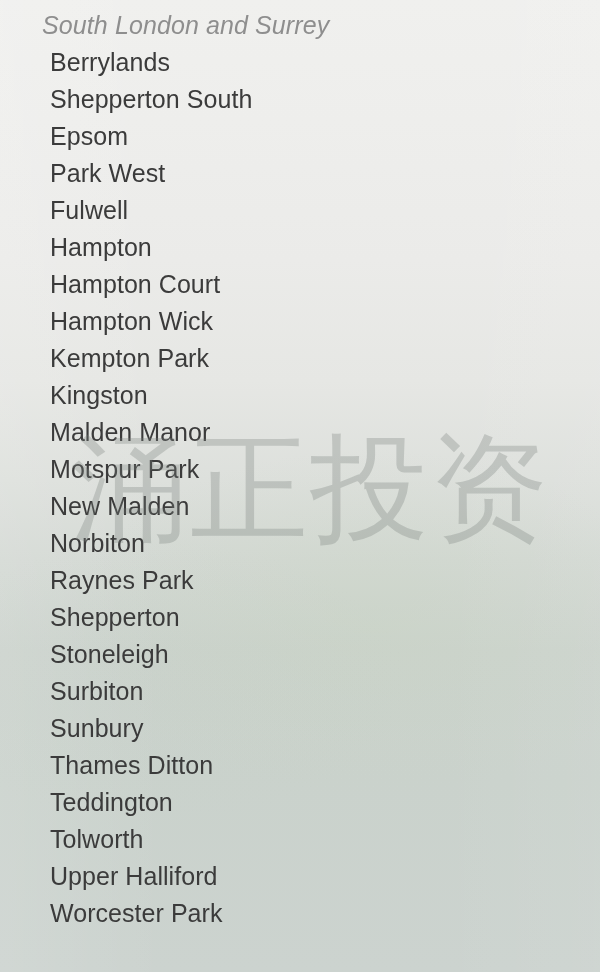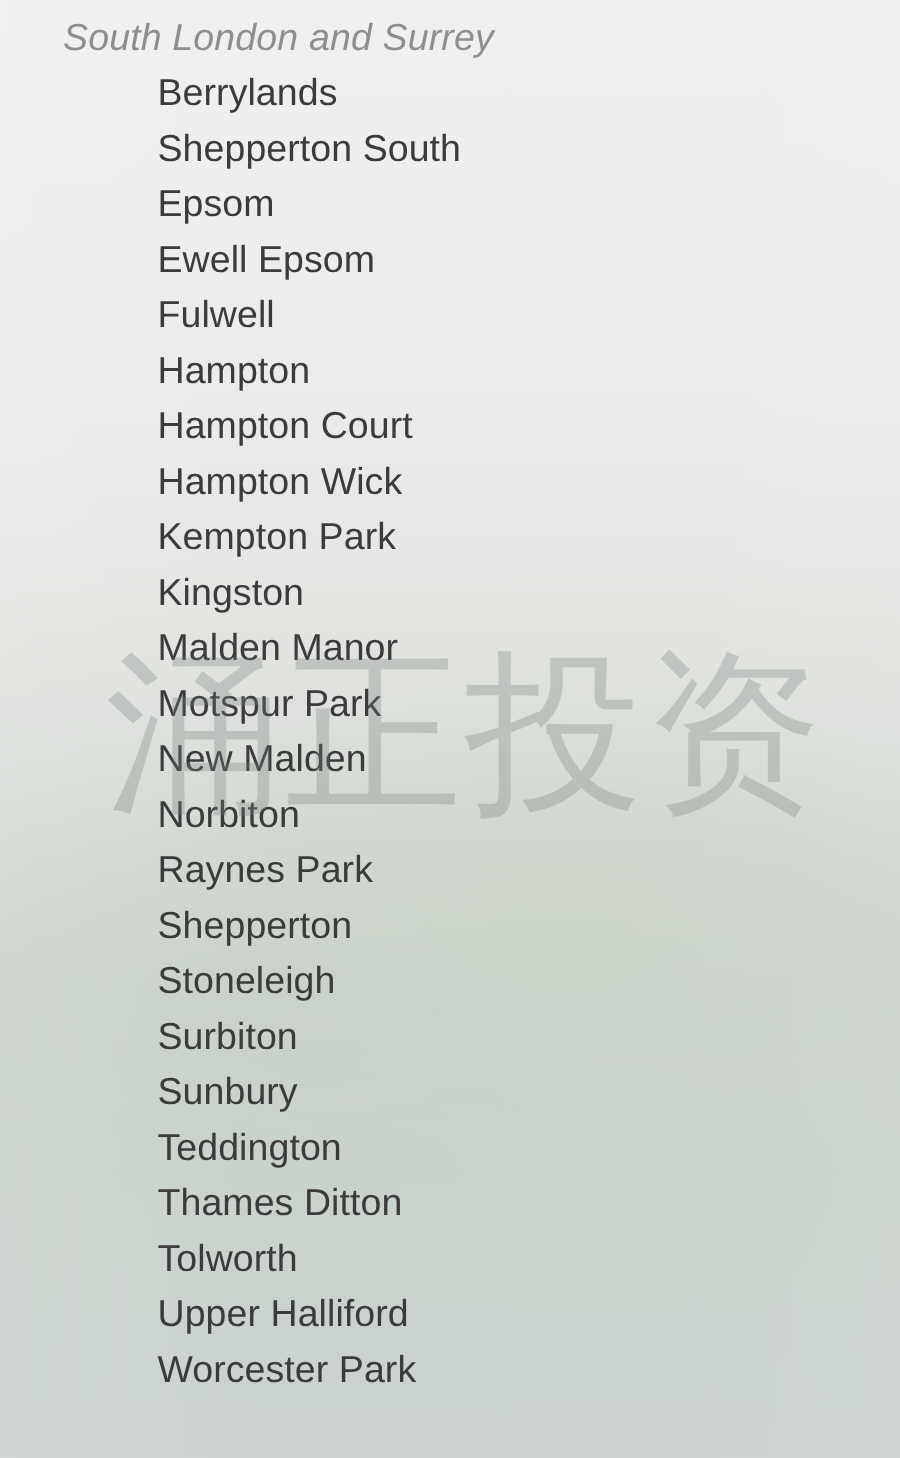--- a/index.html
+++ b/index.html
@@ -92,21 +92,21 @@
     left: 0;
     top: 46px;
     width: 600px;
     margin: 0;
     padding: 0;
     list-style: none;
   }
 
   .station-item {
     height: 37px;
-    padding-left: 105px;
+    padding-left: 50px;
     font-size: 25px;
     line-height: 33px;
     color: #3b3b3b;
     white-space: nowrap;
     letter-spacing: 0.05px;
   }
 </style>
 </head>
 <body>
 
@@ -119,37 +119,37 @@
   </div>
 
   <div id="list">
 
     <div class="group-header">South London and Surrey</div>
 
     <ul class="station-list" id="station-list">
         <li class="station-item">Berrylands</li>
         <li class="station-item">Shepperton South</li>
         <li class="station-item">Epsom</li>
-        <li class="station-item">Ewell Epsom</li>
+        <li class="station-item">Park West</li>
         <li class="station-item">Fulwell</li>
         <li class="station-item">Hampton</li>
         <li class="station-item">Hampton Court</li>
         <li class="station-item">Hampton Wick</li>
         <li class="station-item">Kempton Park</li>
         <li class="station-item">Kingston</li>
         <li class="station-item">Malden Manor</li>
         <li class="station-item">Motspur Park</li>
         <li class="station-item">New Malden</li>
         <li class="station-item">Norbiton</li>
         <li class="station-item">Raynes Park</li>
         <li class="station-item">Shepperton</li>
         <li class="station-item">Stoneleigh</li>
         <li class="station-item">Surbiton</li>
         <li class="station-item">Sunbury</li>
+        <li class="station-item">Thames Ditton</li>
         <li class="station-item">Teddington</li>
-        <li class="station-item">Thames Ditton</li>
         <li class="station-item">Tolworth</li>
         <li class="station-item">Upper Halliford</li>
         <li class="station-item">Worcester Park</li>
       </ul>
 
   </div>
 </div>
 
 </body></html>

